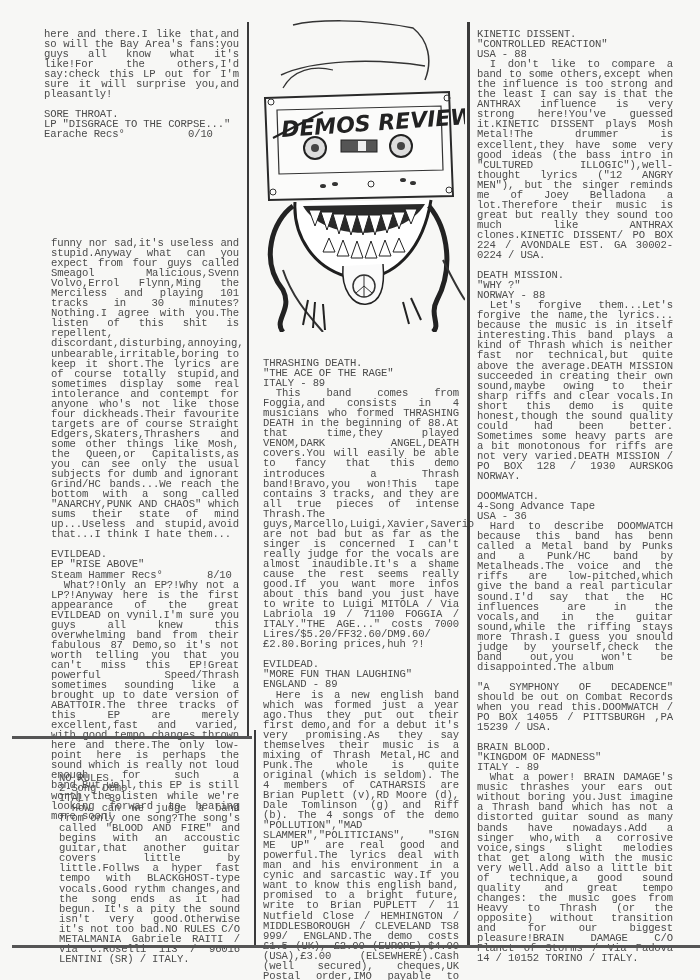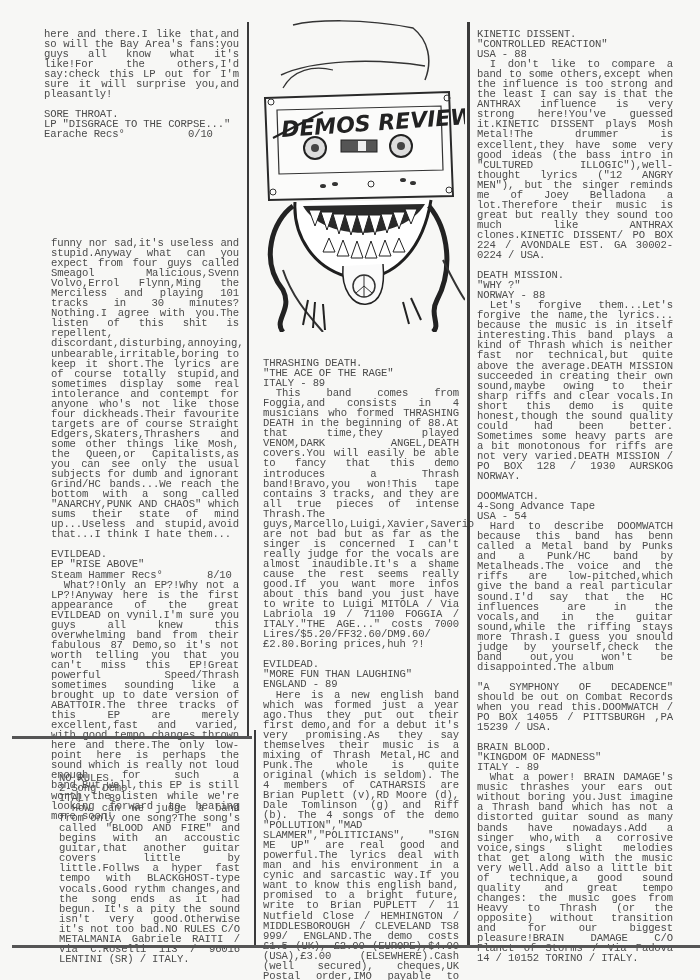--- a/index.html
+++ b/index.html
@@ -166,21 +166,21 @@
     <div class="review">
       <p class="hd">DEATH MISSION.</p>
       <p class="hd">"WHY ?"</p>
       <p class="hd">NORWAY - 88</p>
       <p class="ind">Let's forgive them...Let's forgive the name,the lyrics... because the music is in itself interesting.This band plays a kind of Thrash which is neither fast nor technical,but quite above the average.DEATH MISSION succeeded in creating their own sound,maybe owing to their sharp riffs and clear vocals.In short this demo is quite honest,though the sound quality could had been better. Sometimes some heavy parts are a bit monotonous for riffs are not very varied.DEATH MISSION / PO BOX 128 / 1930 AURSKOG NORWAY.</p>
     </div>
     <div class="gap"></div>
     <div class="review">
       <p class="hd">DOOMWATCH.</p>
       <p class="hd">4-Song Advance Tape</p>
-      <p class="hd">USA - 54</p>
+      <p class="hd">USA - 36</p>
       <p class="ind">Hard to describe DOOMWATCH because this band has benn called a Metal band by Punks and a Punk/HC band by Metalheads.The voice and the riffs are low-pitched,which give the band a real particular sound.I'd say that the HC influences are in the vocals,and in the guitar sound,while the riffing stays more Thrash.I guess you snould judge by yourself,check the band out,you won't be disappointed.The album</p>
       <div class="gap"></div>
       <p>"A SYMPHONY OF DECADENCE" should be out on Combat Records when you read this.DOOMWATCH / PO BOX 14055 / PITTSBURGH ,PA 15239 / USA.</p>
     </div>
     <div class="gap"></div>
     <div class="review">
       <p class="hd">BRAIN BLOOD.</p>
       <p class="hd">"KINGDOM OF MADNESS"</p>
       <p class="hd">ITALY - 89</p>
       <p class="ind">What a power! BRAIN DAMAGE's music thrashes your ears out without boring you.Just imagine a Thrash band which has not a distorted guitar sound as many bands have nowadays.Add a singer who,with a corrosive voice,sings slight melodies that get along with the music very well.Add also a little bit of technique,a good sound quality and great tempo changes: the music goes from Heavy to Thrash (or the opposite) without transition and for our biggest pleasure!BRAIN DAMAGE C/O Planet of Storms / Via Padova 14 / 10152 TORINO / ITALY.</p>

